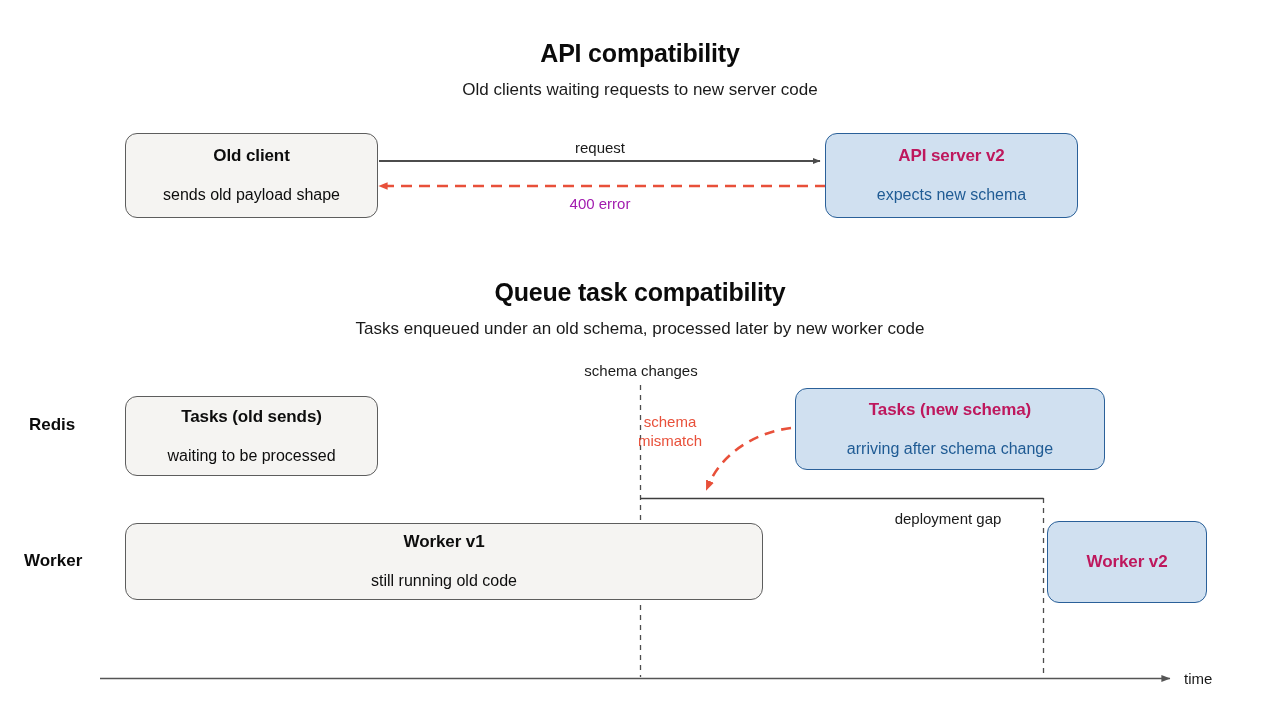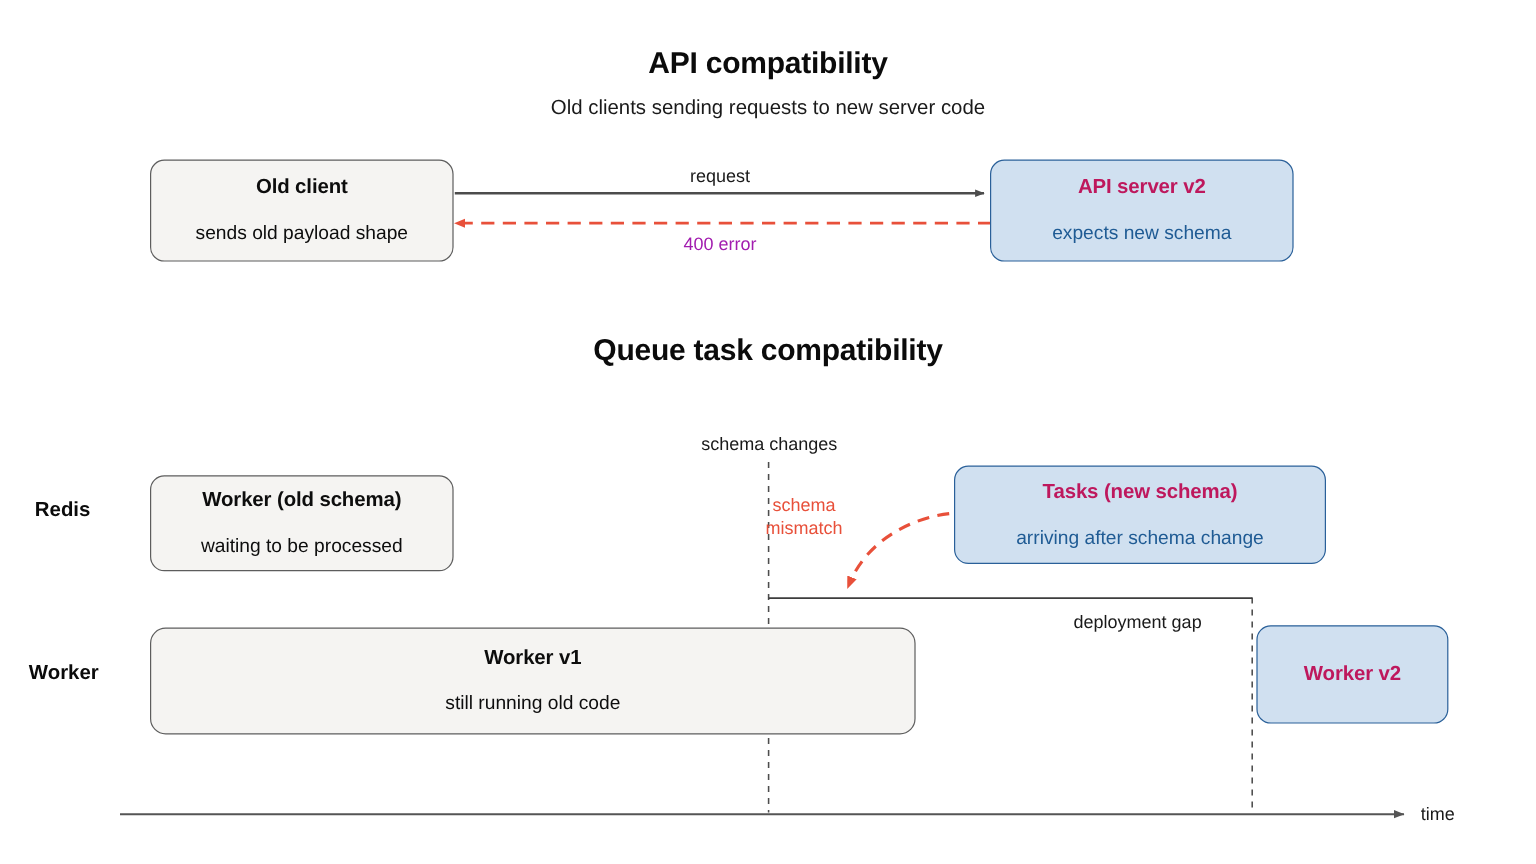--- a/index.html
+++ b/index.html
@@ -145,61 +145,62 @@
 
     <line x1="640.5" y1="498.5" x2="1043.5" y2="498.5" stroke="#3d3d3d" stroke-width="1.4"></line>
 
     <path d="M 791,428 C 757,432 722,452 708,486" fill="none" stroke="#e8503a" stroke-width="2.6" stroke-dasharray="10 7" marker-end="url(#arrow-red-down)"></path>
 
     <line x1="100" y1="678.5" x2="1170" y2="678.5" stroke="#555555" stroke-width="1.7" marker-end="url(#arrow-axis)"></line>
   </svg>
 
   <div class="section-title" style="top:39px;">API compatibility</div>
 
-  <div class="section-sub" style="top:80px;">Old clients sending requests to new server code</div>
+  <div class="section-sub" style="top:80px;">Old clients waiting requests to new server code</div>
 
   <div class="node gray" style="left:125px; top:133px; width:253px; height:85px;">
     <div class="n-title">Old client</div>
     <div class="n-sub">sends old payload shape</div>
   </div>
 
   <div class="node blue" style="left:825px; top:133px; width:253px; height:85px;">
     <div class="n-title">API server v2</div>
     <div class="n-sub">expects new schema</div>
   </div>
 
   <div class="annot center" style="left:500px; top:139px; width:200px;">request</div>
 
   <div class="annot center" style="left:500px; top:195px; width:200px; color:#a21caf;">400 error</div>
 
   <div class="section-title" style="top:278px;">Queue task compatibility</div>
 
+  <div class="section-sub" style="top:319px;">Tasks enqueued under an old schema, processed later by new worker code</div>
 
   <div class="lane-label" style="left:29px; top:415px;">Redis</div>
 
   <div class="lane-label" style="left:24px; top:551px;">Worker</div>
 
   <div class="annot center" style="left:541px; top:362px; width:200px;">schema changes</div>
 
   <div class="node gray" style="left:125px; top:396px; width:253px; height:80px;">
-    <div class="n-title">Worker (old schema)</div>
+    <div class="n-title">Tasks (old sends)</div>
     <div class="n-sub">waiting to be processed</div>
   </div>
 
   <div class="node blue" style="left:795px; top:388px; width:310px; height:82px;">
     <div class="n-title">Tasks (new schema)</div>
     <div class="n-sub">arriving after schema change</div>
   </div>
 
   <div class="annot red" style="left:610px; top:413px; width:120px;">
     <div>schema</div>
     <div>mismatch</div>
   </div>
 
-  <div class="node gray" style="left:125px; top:523px; width:638px; height:89px;border-radius:13px;">
+  <div class="node gray" style="left:125px; top:523px; width:638px; height:77px;">
     <div class="n-title">Worker v1</div>
     <div class="n-sub">still running old code</div>
   </div>
 
   <div class="node blue" style="left:1047px; top:521px; width:160px; height:82px;">
     <div class="n-title">Worker v2</div>
   </div>
 
   <div class="annot center" style="left:848px; top:510px; width:200px;">deployment gap</div>
 

